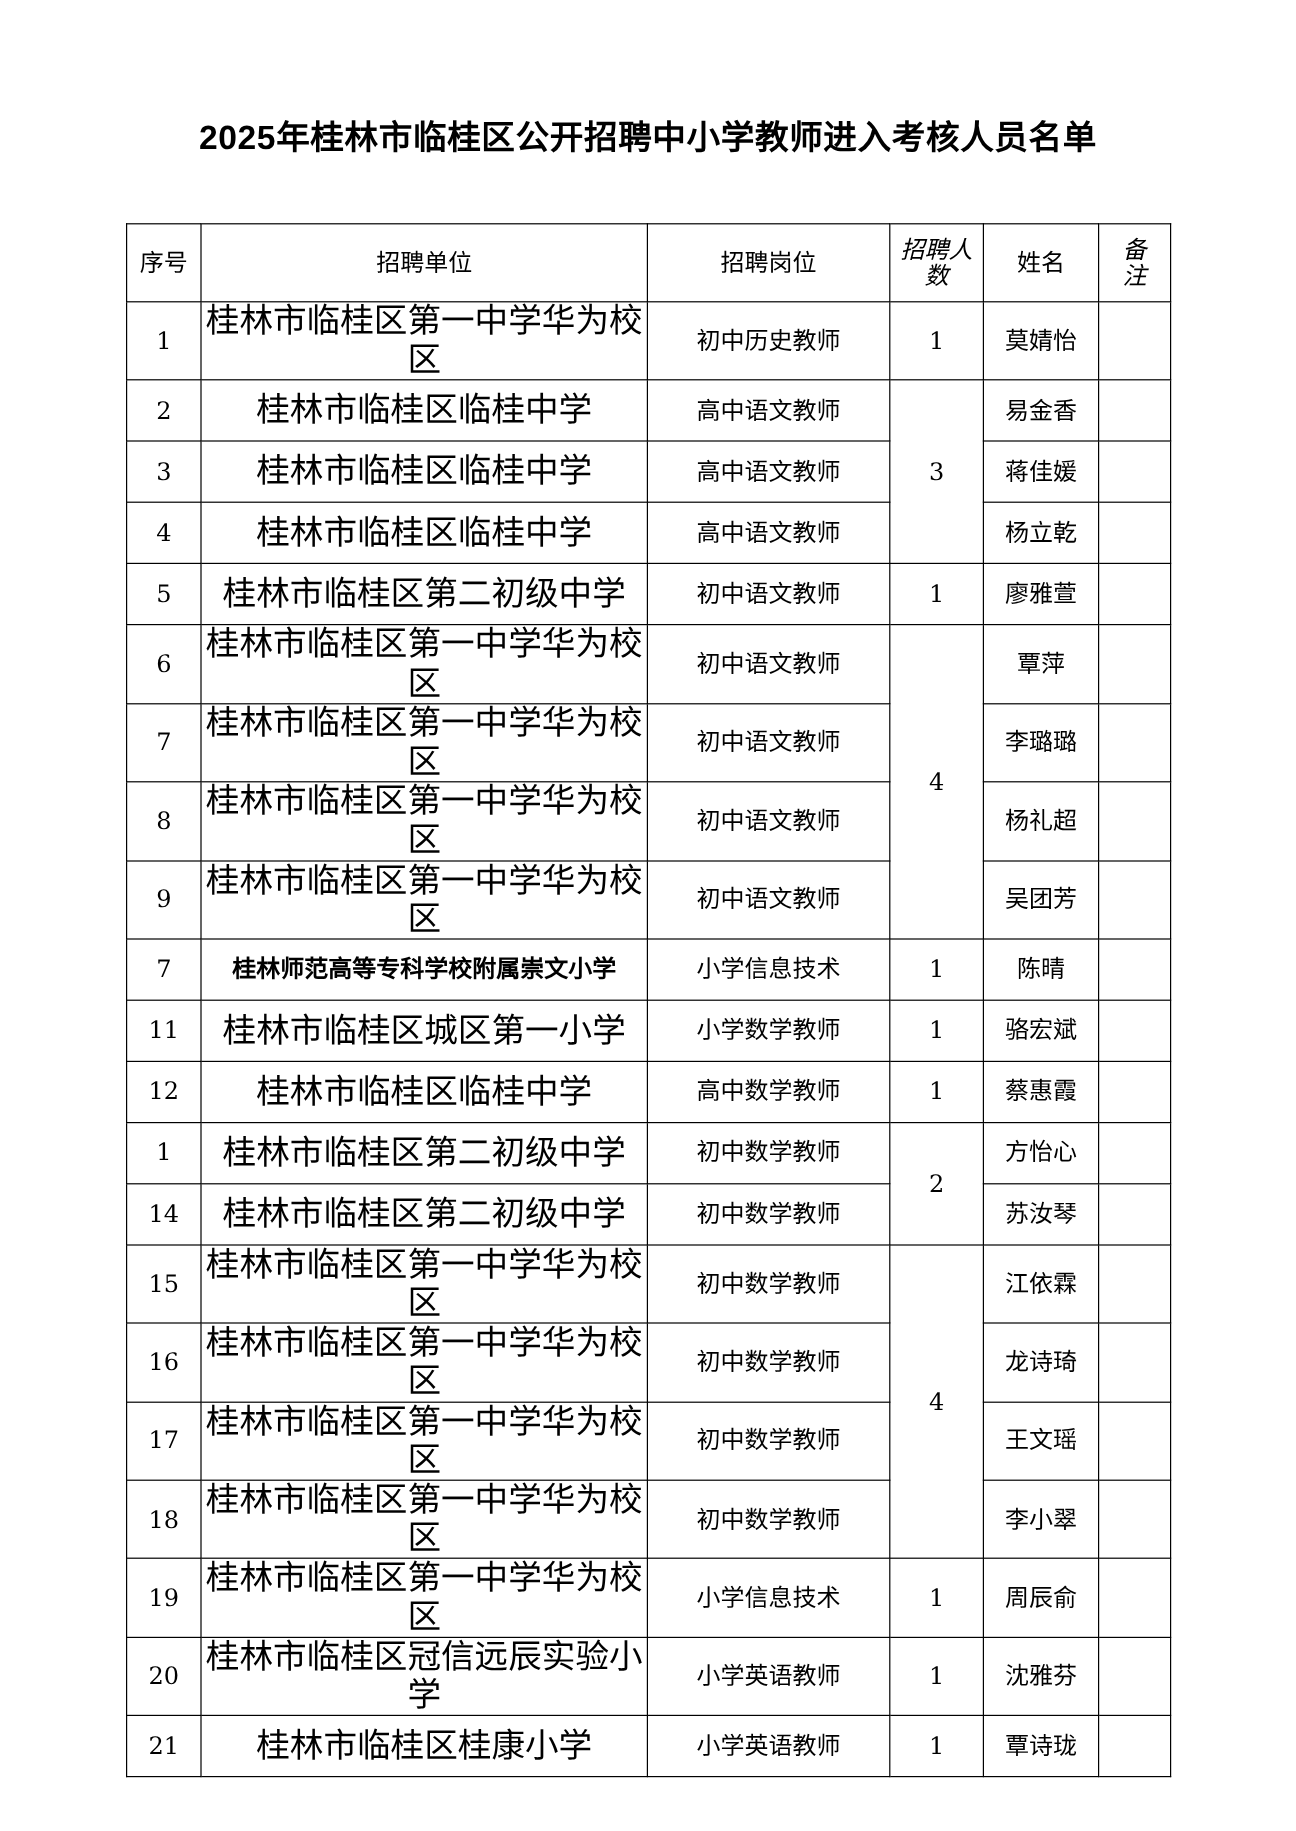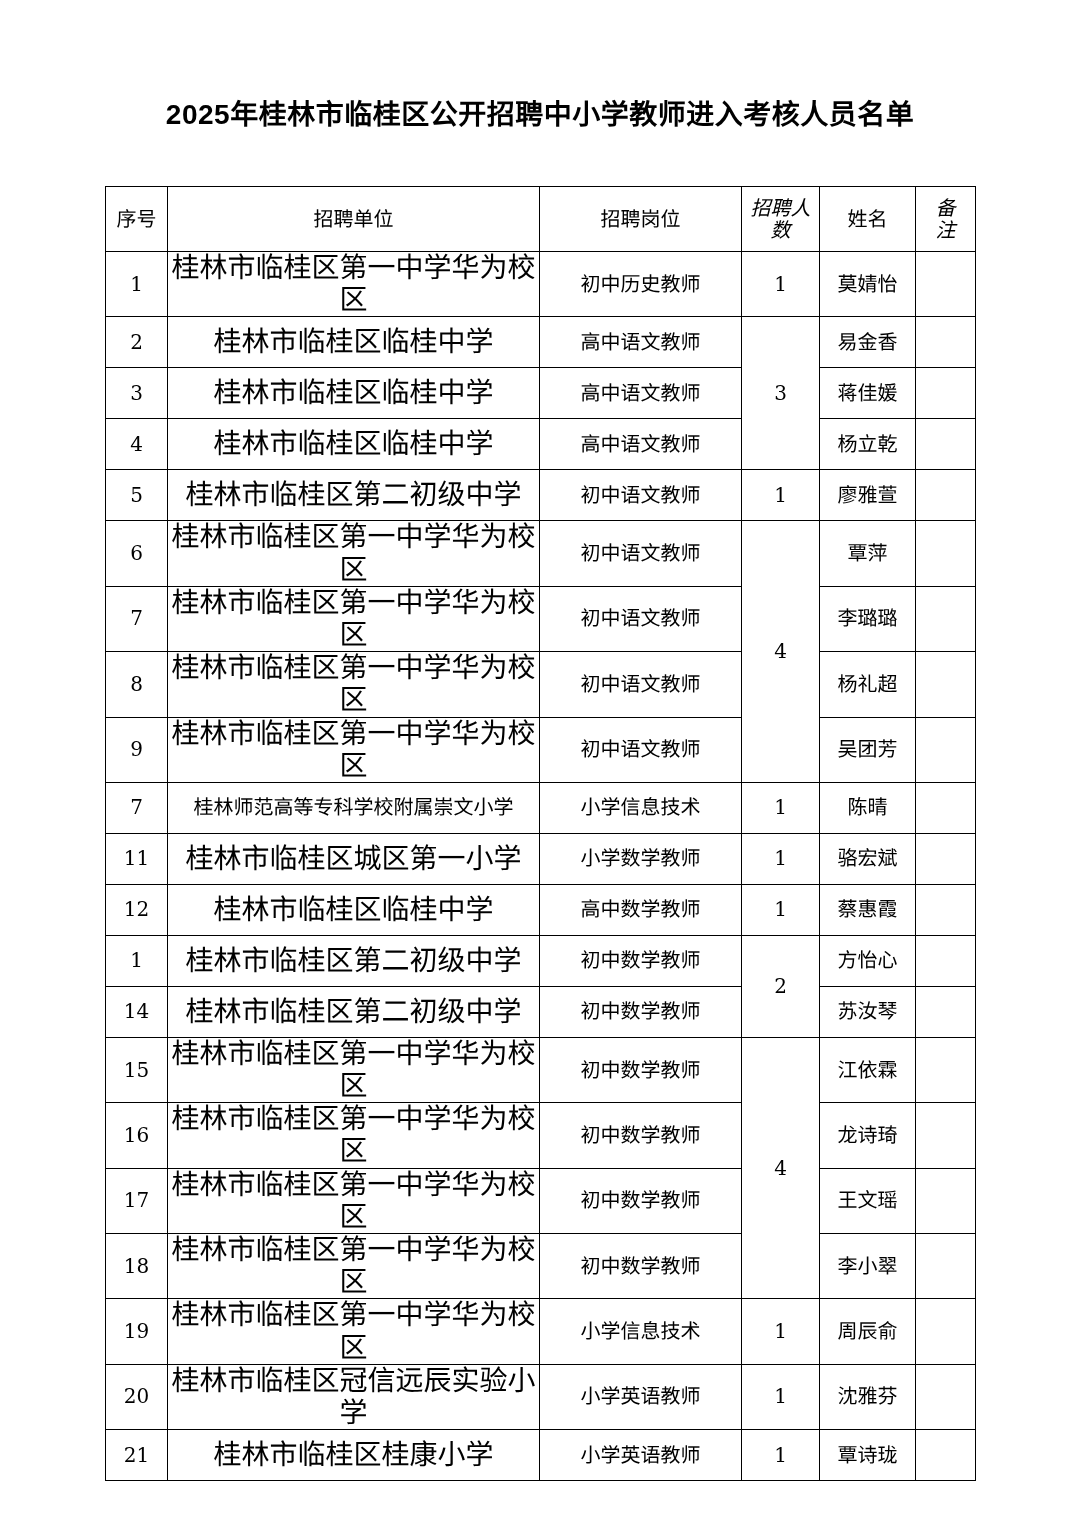--- a/index.html
+++ b/index.html
@@ -60,20 +60,21 @@
   col.c-unit  { width: 372px; }
   col.c-post  { width: 202px; }
   col.c-num   { width: 78px; }
   col.c-name  { width: 96px; }
   col.c-note  { width: 60px; }
 
   .cell-unit { font-size: 28px; }
   .cell-unit.two-line {
     line-height: 1.05;
     font-size: 20px;
+    font-weight: bold;
   }
   .hdr-stack {
     display: block;
     line-height: 1.1;
     font-style: italic;
   }
   .seq { font-size: 20px; }
 </style>
 </head>
 <body>

